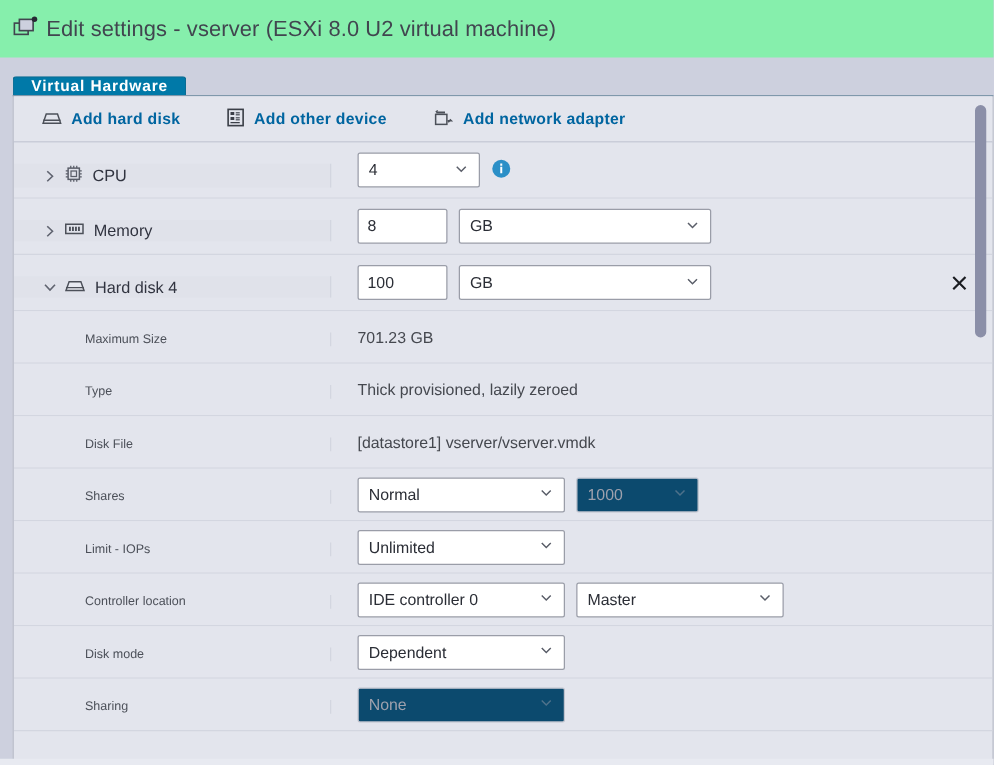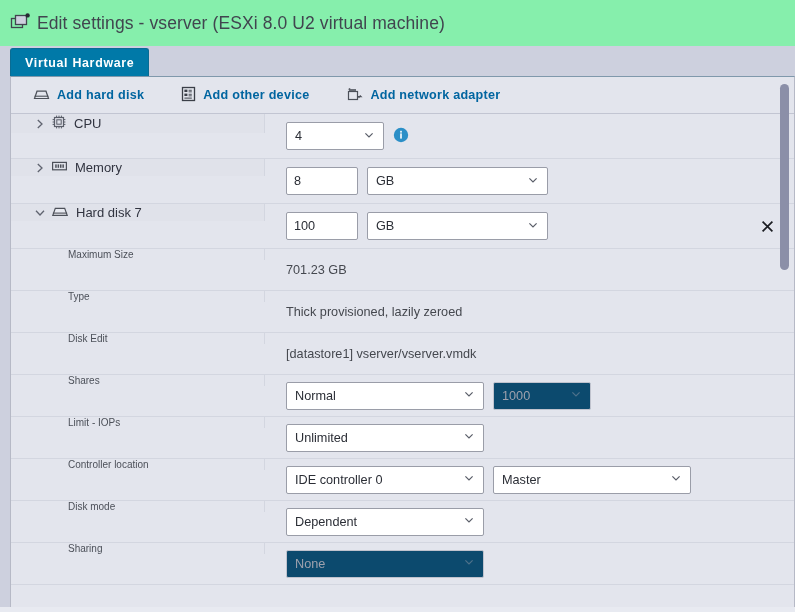--- a/index.html
+++ b/index.html
@@ -50,21 +50,21 @@
   .tabstrip {
     flex: 0 0 30px;
     height: 30px;
     position: relative;
     padding-left: 10px;
     display: flex;
     align-items: flex-end;
     z-index: 3;
   }
   .tab {
-    height: 28px;
+    height: 15px;
     padding: 0 14px;
     display: flex;
     align-items: center;
     font-size: 12.4px;
     font-weight: bold;
     letter-spacing: 0.7px;
     border: 1px solid #3a7b9e;
     border-bottom: none;
     border-radius: 3px 3px 0 0;
     cursor: pointer;
@@ -142,20 +142,21 @@
   .row.device { min-height: 45px; }
   .row .cell-label {
     flex: 0 0 254px;
     display: flex;
     align-items: center;
     padding-left: 22px;
     height: 100%;
     align-self: stretch;
     border-right: 1px solid #d3d6e0;
     background: #e1e3eb;
+    margin-top: 17px;
   }
   .row .cell-value {
     flex: 1 1 auto;
     display: flex;
     align-items: center;
     gap: 9px;
     padding-left: 21px;
     height: 100%;
     position: relative;
   }
@@ -201,22 +202,22 @@
     position: relative;
     white-space: nowrap;
   }
   .sel .txtv { flex: 1 1 auto; }
   .sel .chev {
     flex: 0 0 12px;
     margin-left: 10px;
     display: block;
   }
   .sel.w100 { width: 98px; }
-  .sel.w175 { width: 181px; }
-  .sel.w176 { width: 198px; }
+  .sel.w175 { width: 202px; }
+  .sel.w176 { width: 166px; }
   .sel.disabled {
     background: #0c4a6e;
     border-color: #c0c3ce;
     color: #9ea1ad;
     cursor: default;
   }
   .sel.disabled .chev { opacity: 0.45; }
 
   .row-x {
     position: absolute;
@@ -443,21 +444,21 @@
               <svg width="14" height="14" viewBox="0 0 14 14">
                 <path d="M3 4.8 L7 9 L11 4.8" fill="none" stroke="#606470" stroke-width="1.3"></path>
               </svg>
             </span>
             <span class="dev-icon">
               <svg width="18" height="14" viewBox="0 0 18 14">
                 <path d="M1.8 11.4 L4.3 4.3 h9.4 l2.5 7.1 z" fill="#e8eaf1" stroke="#4c5059" stroke-width="1.2"></path>
                 <line x1="1.9" y1="9.1" x2="16.1" y2="9.1" stroke="#4c5059" stroke-width="1.1"></line>
               </svg>
             </span>
-            <span class="dev-name">Hard disk 7</span>
+            <span class="dev-name">Hard disk 4</span>
           </div>
           <div class="cell-value">
             <input class="txt" type="text" value="100" style="">
             <div class="sel w175">
               <span class="txtv">GB</span>
               <span class="chev">
                 <svg width="12" height="12" viewBox="0 0 12 12">
                     <path d="M2.4 4.4 L6 8 L9.6 4.4" fill="none" stroke="#5a5e69" stroke-width="1.2"></path>
                   </svg>
               </span>
@@ -483,21 +484,21 @@
           <div class="cell-label">
             <span class="sub-name">Type</span>
           </div>
           <div class="cell-value">
             <span class="ro-value">Thick provisioned, lazily zeroed</span>
           </div>
         </div>
 
         <div class="row sub">
           <div class="cell-label">
-            <span class="sub-name">Disk Edit</span>
+            <span class="sub-name">Disk File</span>
           </div>
           <div class="cell-value">
             <span class="ro-value">[datastore1] vserver/vserver.vmdk</span>
           </div>
         </div>
 
         <div class="row sub">
           <div class="cell-label">
             <span class="sub-name">Shares</span>
           </div>

